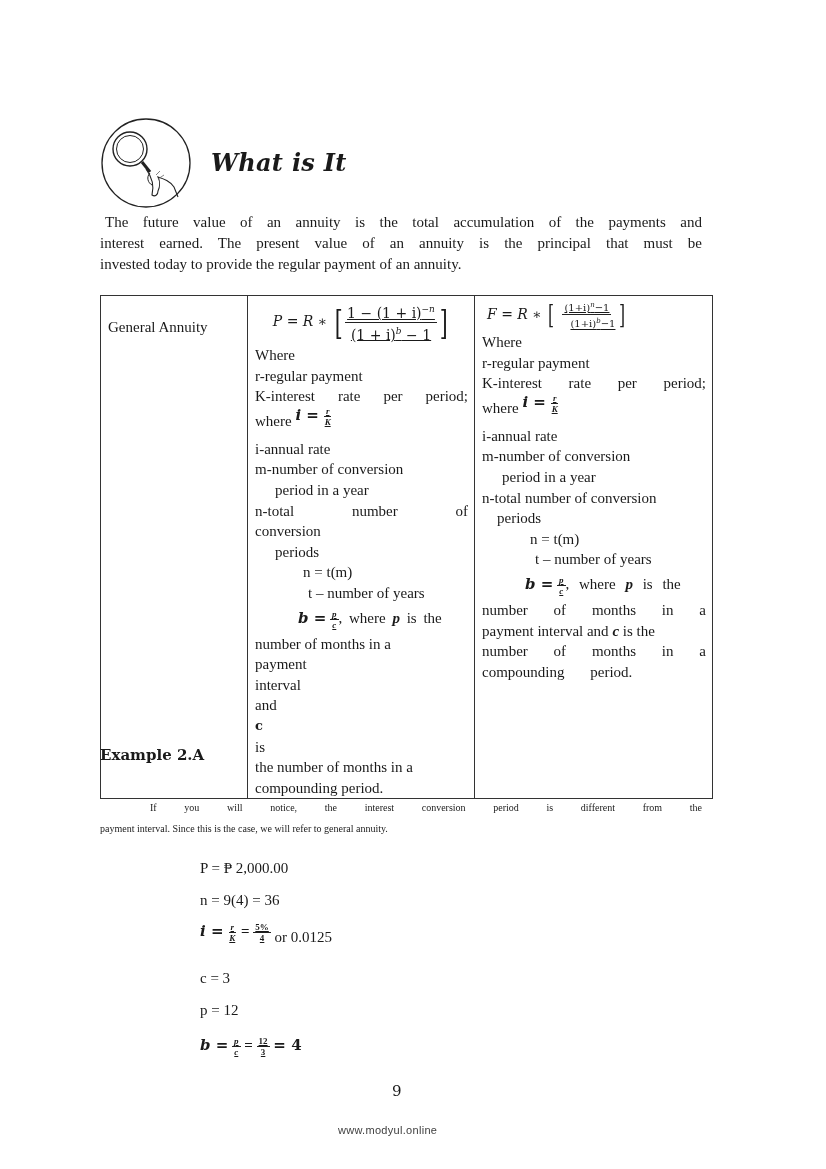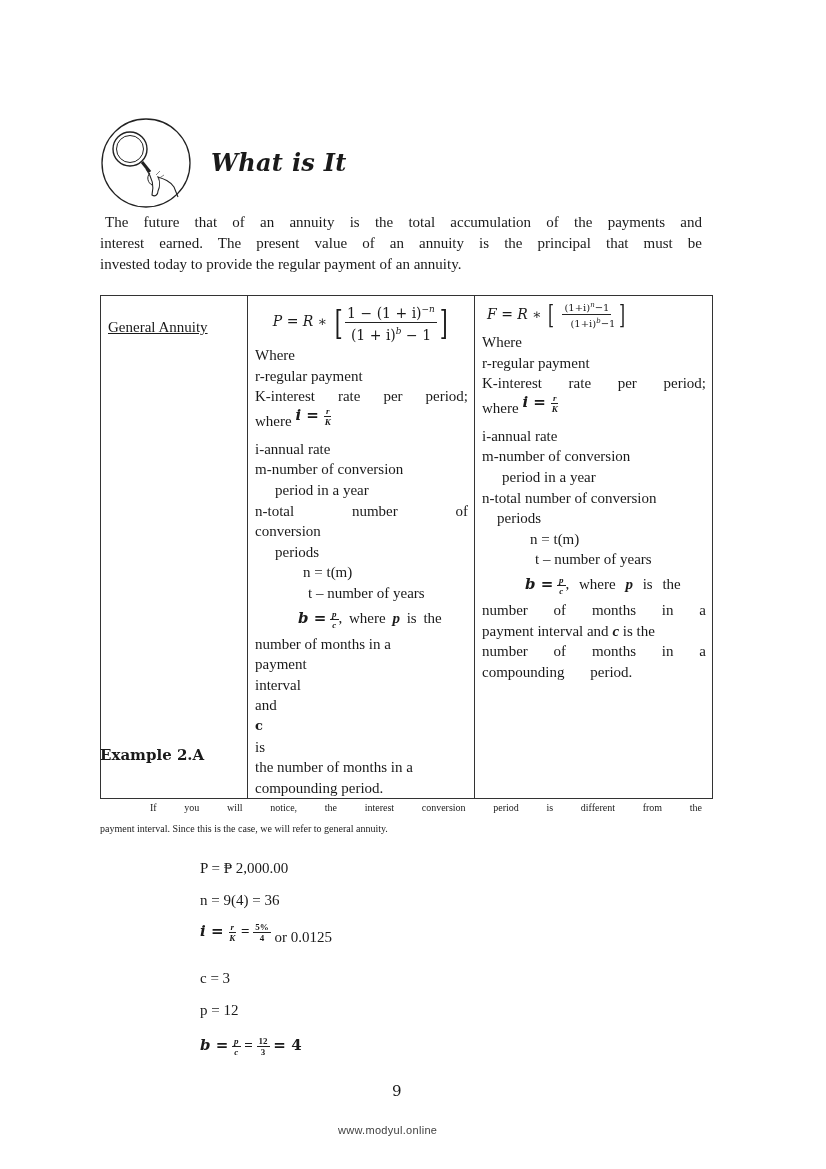--- a/index.html
+++ b/index.html
@@ -13,26 +13,26 @@
   #title { left: 211px; top: 148px; font-size: 24px; font-weight: bold; font-style: italic;
            font-family: "DejaVu Serif", serif; letter-spacing: 0.3px; }
 
   #intro { left: 100px; top: 212px; width: 602px; text-align: justify; font-size: 15px; line-height: 20.8px; }
   #intro span.l { display: block; text-align: justify; text-align-last: justify; }
   #intro span.last { text-align-last: left; }
 
   table#annuity { position: absolute; left: 100px; top: 295px; border-collapse: collapse;
                   font-size: 15px; line-height: 20.6px; }
   #annuity td { border: 1.5px solid #333; vertical-align: top; padding: 0; }
-  #c0 { width: 146px; height: 417px; text-decoration: underline; }
+  #c0 { width: 146px; height: 417px; }
   #c1 { width: 226px; }
   #c2 { width: 237px; }
   .cellpad { padding: 3px 6px 0 7px; }
 
-  .frac { display: inline-flex; flex-direction: column; align-items: center; vertical-align: middle; }
+  .frac { display: inline-flex; flex-direction: column; align-items: center; vertical-align: middle; text-decoration: underline; }
   .frac .num { border-bottom: 1px solid #222; padding: 0 2px; line-height: 17px; }
   .frac .den { line-height: 17px; padding: 0 2px; }
   .brk { display: inline-block; vertical-align: middle; font-size: 34px; line-height: 34px; transform: scaleX(0.6); }
   .mathit { font-style: italic; }
   .bold-it { font-weight: bold; font-style: italic; }
   .small-frac { font-size: 9px; }
   .small-frac .num, .small-frac .den { line-height: 10px; }
 
   .jline { display: block; text-align: justify; text-align-last: justify; }
   .ind1 { padding-left: 20px; }
@@ -56,21 +56,21 @@
   <circle cx="30" cy="32" r="13.5" fill="none" stroke="#222" stroke-width="1"></circle>
   <path d="M42 45 L50 55" stroke="#222" stroke-width="3" fill="none"></path>
   <path d="M46 52 C52 60 54 70 52 78 C55 80 58 78 58 74 C60 70 60 64 58 60 C64 62 70 64 74 70 L78 80" fill="none" stroke="#222" stroke-width="1.1"></path>
   <path d="M50 56 C46 60 48 66 52 68" fill="none" stroke="#222" stroke-width="1"></path>
   <path d="M56 58 L60 54 M58 62 L64 58" stroke="#666" stroke-width="0.8"></path>
 </svg>
 
 <div id="title" class="abs">What is It</div>
 
 <div id="intro" class="abs serif">
-  <span class="l" style="padding-left:5px;">The future that of an annuity is the total accumulation of the payments and</span>
+  <span class="l" style="padding-left:5px;">The future value of an annuity is the total accumulation of the payments and</span>
   <span class="l">interest earned. The present value of an annuity is the principal that must be</span>
   <span class="l last">invested today to provide the regular payment of an annuity.</span>
 </div>
 
 <table id="annuity" class="serif">
   <tbody>
       <tr>
     <td id="c0">
       <div style="padding: 21px 0 0 7px;">General Annuity</div>
     </td>

